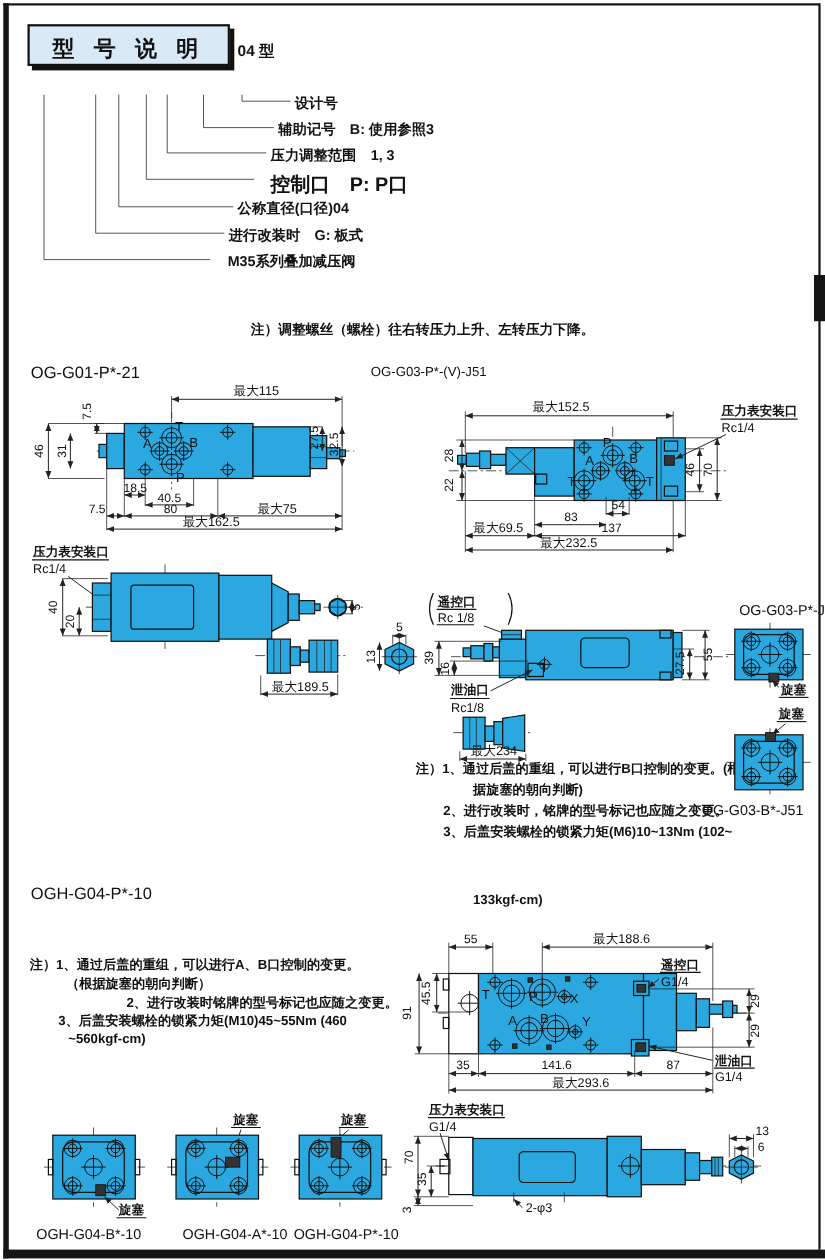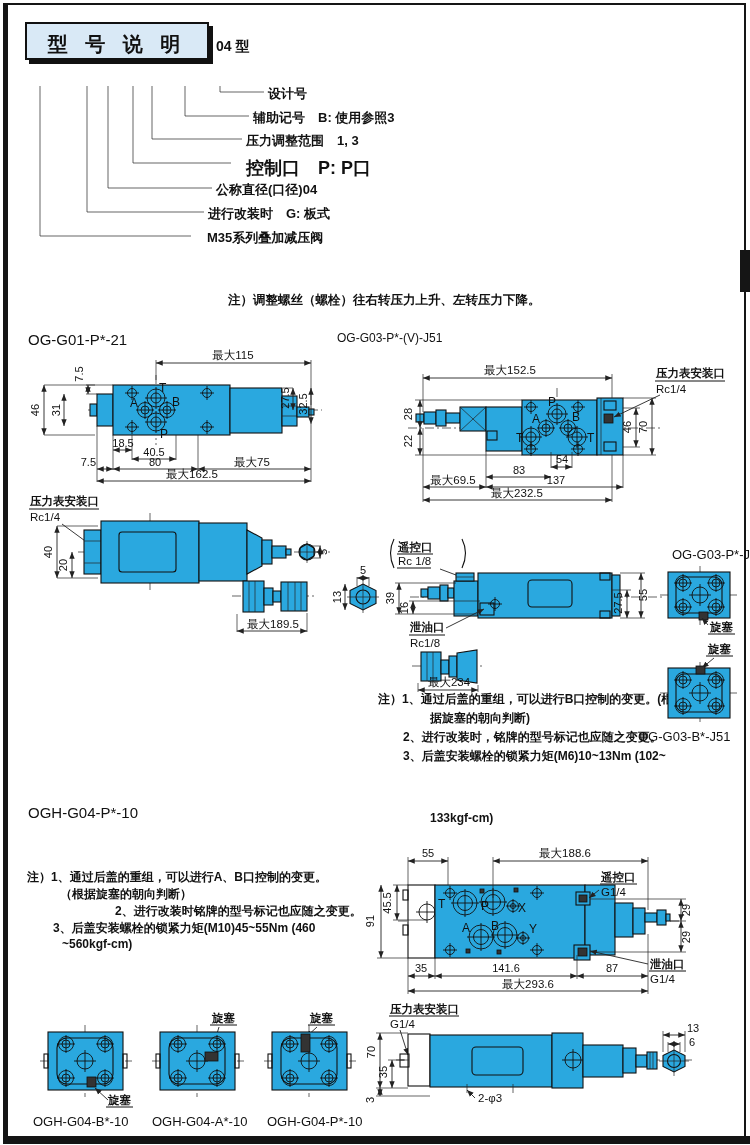--- a/index.html
+++ b/index.html
@@ -50,21 +50,21 @@
   <div class="t b" style="left:195px;top:229px;font-size:13px;padding-left:12px;">M35系列叠加减压阀</div>
 
   <div class="t b" style="left:228px;top:292px;font-size:12.5px;">注）调整螺丝（螺栓）往右转压力上升、左转压力下降。</div>
 
   <div class="t" style="left:28px;top:331px;font-size:15px;">OG-G01-P*-21</div>
   <div class="t" style="left:337px;top:331px;font-size:12px;">OG-G03-P*-(V)-J51</div>
   <div class="t" style="left:672px;top:547px;font-size:13px;">OG-G03-P*-J51</div>
   <div class="t" style="left:638px;top:729px;font-size:13px;">OG-G03-B*-J51</div>
   <div class="t" style="left:28px;top:804px;font-size:15px;">OGH-G04-P*-10</div>
   <div class="t" style="left:33px;top:1114px;font-size:13px;">OGH-G04-B*-10</div>
-  <div class="t" style="left:152px;top:1114px;font-size:13px;">OGH-G04-A*-10</div>
+  <div class="t" style="left:166px;top:1114px;font-size:13px;">OGH-G04-A*-10</div>
   <div class="t" style="left:267px;top:1114px;font-size:13px;">OGH-G04-P*-10</div>
 
   <div>
     <div class="t b" style="left:378px;top:691px;font-size:12px;">注）1、通过后盖的重组，可以进行B口控制的变更。(根</div>
     <div class="t b" style="left:430px;top:710px;font-size:12px;">据旋塞的朝向判断)</div>
     <div class="t b" style="left:403px;top:729px;font-size:12px;">2、进行改装时，铭牌的型号标记也应随之变更。</div>
     <div class="t b" style="left:403px;top:748px;font-size:12px;">3、后盖安装螺栓的锁紧力矩(M6)10~13Nm (102~</div>
     <div class="t b" style="left:430px;top:767px;font-size:12px;margin-top:44px;">133kgf-cm)</div>
   </div>
   <div>

